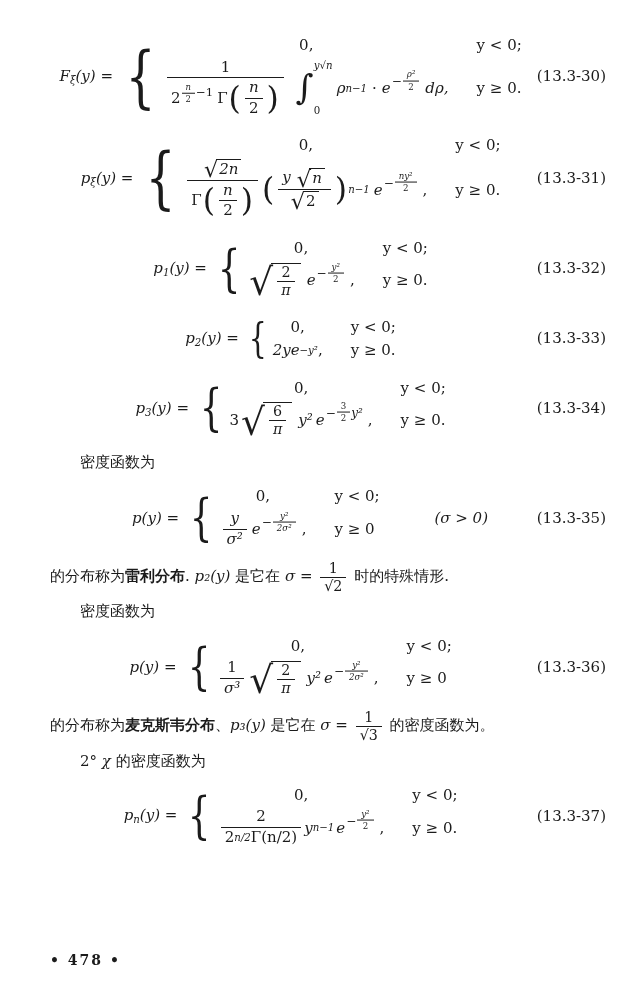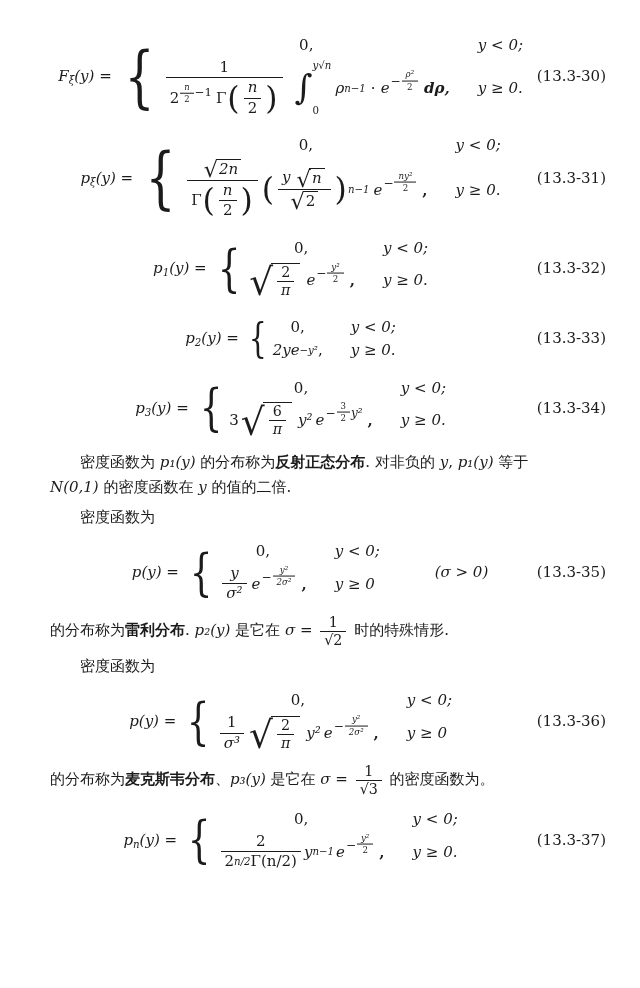--- a/index.html
+++ b/index.html
@@ -19,21 +19,21 @@
   .eqline { position:relative; display:flex; align-items:center; justify-content:center; margin:9px 0; padding-right:84px; }
   .eqnum { position:absolute; right:0; top:50%; transform:translateY(-50%); font-style:normal; white-space:nowrap; }
   .eqbody { display:inline-flex; align-items:center; }
   .lhs { margin-right:2px; white-space:nowrap;margin-left:48px; }
   .brace { font-size:3.4em; font-weight:300; line-height:.85; margin:0 2px 0 4px; transform:scaleX(.7); font-style:normal; }
   .big .brace { font-size:4.5em; }
   .small .brace { font-size:2.7em; }
   .rows { display:flex; flex-direction:column; row-gap:4px; }
   .crow { display:flex; align-items:center; min-height:1.3em; }
   .cexpr { flex:1; display:inline-flex; align-items:center; justify-content:center; white-space:nowrap; }
-  .ccond { min-width:84px; margin-left:28px; white-space:nowrap; font-style:italic; }
+  .ccond { min-width:84px; margin-left:28px; white-space:nowrap; }
 
   .fr { display:inline-flex; flex-direction:column; align-items:stretch; text-align:center; vertical-align:middle; margin:0 3px; line-height:1.18; }
   .nu { border-bottom:1.4px solid #1b1b1b; padding:0 4px 1px; display:flex; align-items:center; justify-content:center; }
   .de { padding:1px 4px 0; display:flex; align-items:center; justify-content:center; }
   .ti { font-size:.72em; line-height:1.05; margin:8px 1px;text-align:center; }
   .frin { font-size:.95em; line-height:1.05; }
 
   .sup { font-size:.68em; vertical-align:.55em; font-style:italic;text-align:center; }
   .sub { font-size:.68em; vertical-align:-.25em; font-style:italic; }
   .esup { display:inline-flex; align-items:center; transform:translateY(-.62em); font-size:.8em; margin-left:1px; font-style:italic; }
@@ -44,21 +44,21 @@
   .rad.tall .rs { font-size:2.5em; line-height:.82; }
   .rb { border-top:1.4px solid #1b1b1b; padding:1px 3px 0; }
 
   .bigp { font-size:2.1em; font-weight:300; line-height:.8; margin:0 1px; font-style:normal; }
   .intwrap { display:inline-flex; align-items:center; margin:0 4px 0 9px; }
   .int-sign { font-size:2.3em; line-height:.85; font-style:normal; }
   .int-lims { display:inline-flex; flex-direction:column; justify-content:space-between; height:46px; font-size:.68em; }
   .int-lims .hi { transform:translateY(-5px); }
   .int-lims .lo { transform:translateY(5px); font-style:normal; }
   .cdot { margin:0 5px; font-style:normal; }
-  .tail { margin-left:5px;font-weight:bold; }
+  .tail { margin-left:5px; }
   .sigex { margin-left:16px;text-align:center; }
   .gap-r { margin-right:4px; }
   .pageno { margin-top:auto; font-weight:bold; letter-spacing:2px; font-size:14px; }
 </style>
 </head>
 <body>
 
 <div class="page">
 
   <div class="eqline big">
@@ -283,21 +283,20 @@
               </span>
             <span class="tail up">,</span>
           </span>
           <span class="ccond">y ≥ 0.</span>
         </div>
       </div>
     </div>
     <span class="eqnum">(13.3-34)</span>
   </div>
 
-  <p class="para ind"><span>密度函数为 </span><span class="m">p₁(y)</span><span> 的分布称为</span><span class="b">反射正态分布</span><span>. 对非负的 </span><span class="m">y</span><span>, </span><span class="m">p₁(y)</span><span> 等于</span><br><span class="m">N(0,1)</span><span> 的密度函数在 </span><span class="m">y</span><span> 的值的二倍.</span></p>
 
   <p class="para ind"><span>密度函数为</span></p>
 
   <div class="eqline">
     <div class="eqbody">
       <span class="m lhs"><span>p</span><span>(y) = </span></span>
       <span class="brace">{</span>
       <div class="rows">
         <div class="crow">
           <span class="cexpr up">
@@ -376,20 +375,21 @@
       </div>
     </div>
     <span class="eqnum">(13.3-36)</span>
   </div>
 
   <p class="para"><span>的分布称为</span><span class="b">麦克斯韦分布</span><span>、</span><span class="m">p₃(y)</span><span> 是它在 </span><span class="m">σ = </span><span class="fr frin m">
         <span class="nu up">1</span>
         <span class="de up">√3</span>
       </span><span> 的密度函数为。</span></p>
 
+  <p class="para ind"><span class="up">2°</span><span class="m"> χ</span><span> 的密度函数为</span></p>
 
   <div class="eqline">
     <div class="eqbody">
       <span class="m lhs"><span>p</span><span class="sub">n</span><span>(y) = </span></span>
       <span class="brace">{</span>
       <div class="rows">
         <div class="crow">
           <span class="cexpr up">
               <span>0,</span>
             </span>
@@ -417,13 +417,14 @@
               </span>
             <span class="tail up">,</span>
           </span>
           <span class="ccond">y ≥ 0.</span>
         </div>
       </div>
     </div>
     <span class="eqnum">(13.3-37)</span>
   </div>
 
+  <div class="pageno">• 478 •</div>
 </div>
 
 </body></html>

